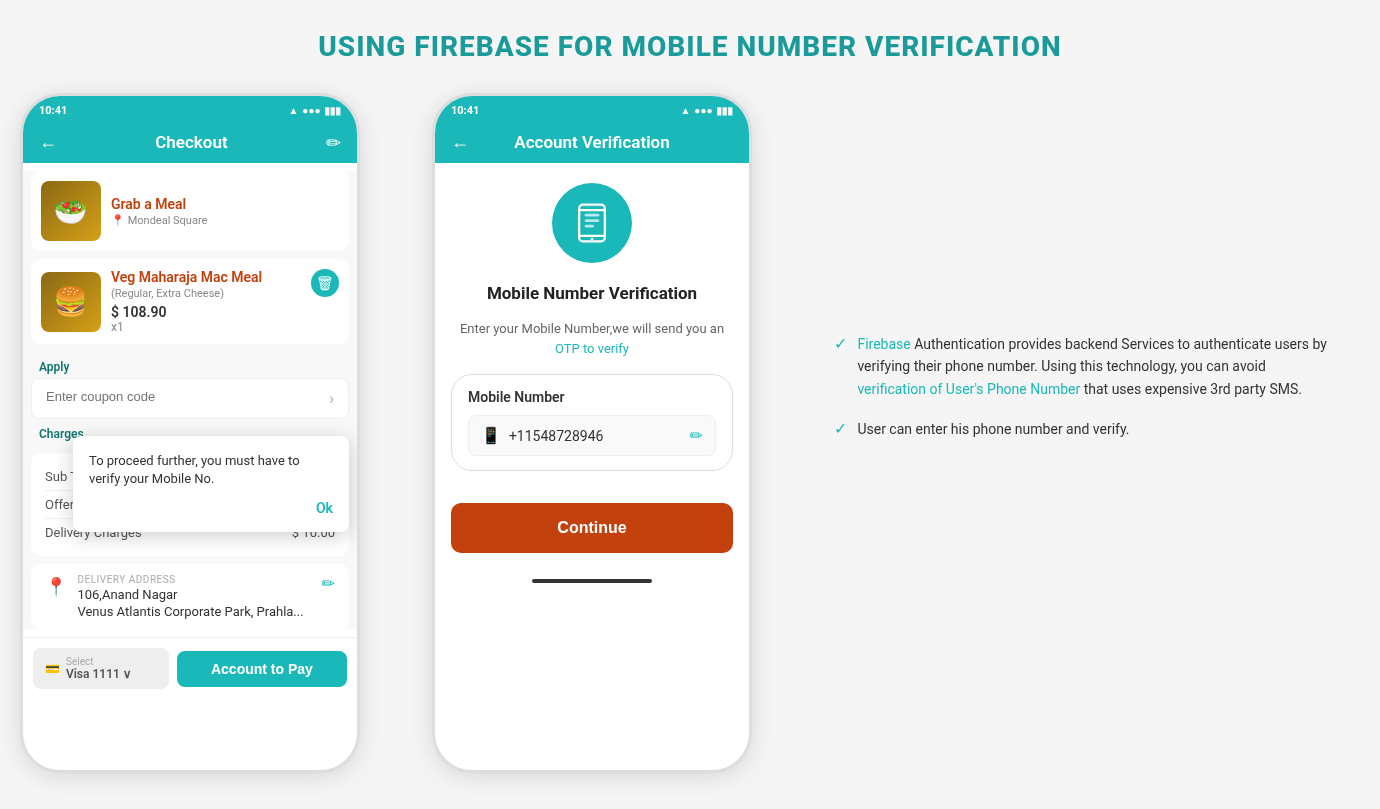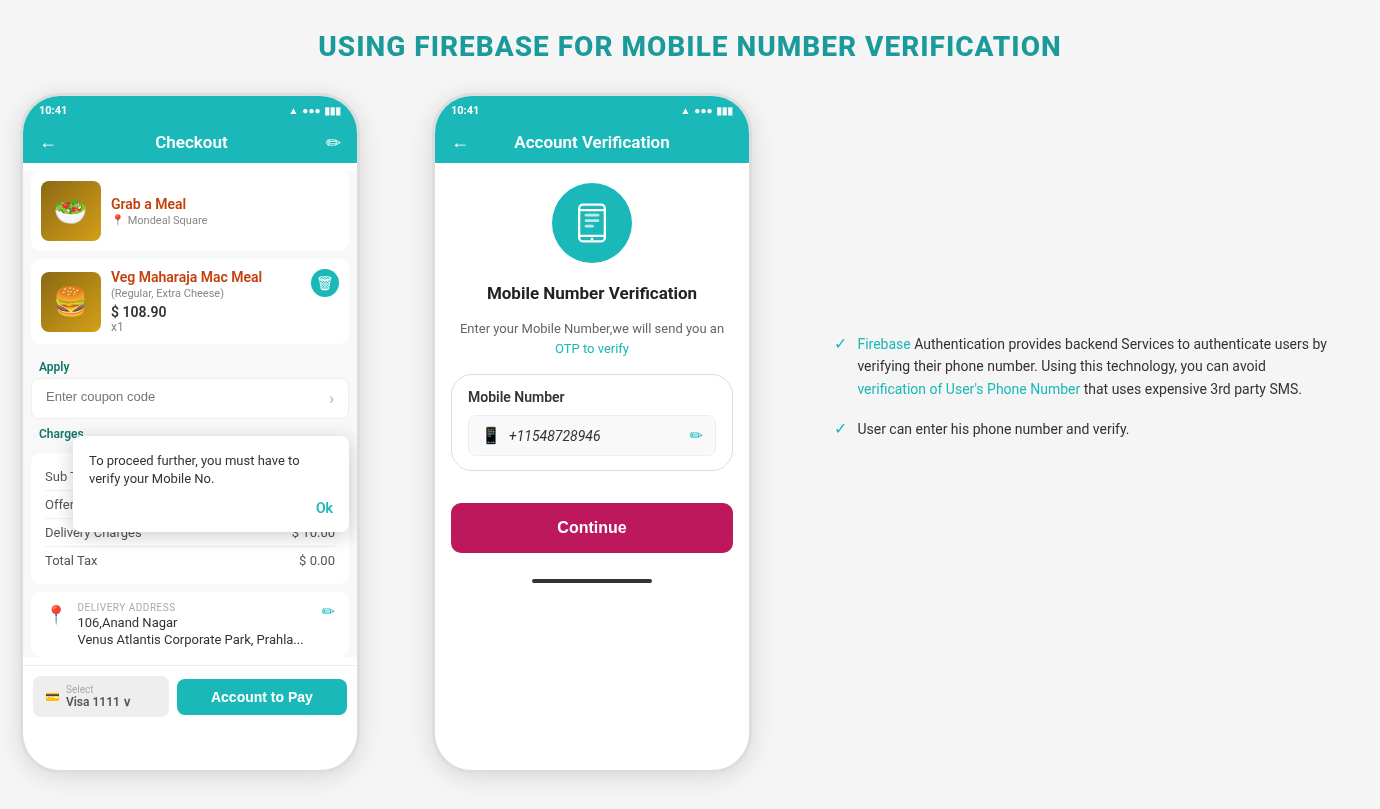--- a/index.html
+++ b/index.html
@@ -323,26 +323,26 @@
       display: flex;
       align-items: center;
       background: #f9f9f9;
       border: 1px solid #eee;
       border-radius: 8px;
       padding: 10px 12px;
       gap: 8px;
     }
 
     .mobile-icon { font-size: 16px; color: #666; }
-    .mobile-number-val { flex: 1; font-size: 14px; color: #333; font-style: italic; }
+    .mobile-number-val { flex: 1; font-size: 14px; color: #333; }
     .edit-number-btn { color: #1ab8b8; font-size: 16px; cursor: pointer; }
 
     .continue-btn {
       width: 100%;
-      background: #be185d;
+      background: #c2410c;
       color: white;
       border: none;
       border-radius: 10px;
       padding: 16px;
       font-size: 16px;
       font-weight: 600;
       cursor: pointer;
       margin-top: auto;
     }
 
@@ -457,24 +457,20 @@
           <span>Sub Total</span>
           <span>$ 121.00</span>
         </div>
         <div class="charge-row">
           <span>Offers Discount</span>
           <span>- $ 12.10</span>
         </div>
         <div class="charge-row">
           <span>Delivery Charges</span>
           <span>$ 10.00</span>
-        </div>
-        <div class="charge-row">
-          <span>Total Tax</span>
-          <span>$ 0.00</span>
         </div>
       </div>
 
       <div class="address-section">
         <span class="location-icon">📍</span>
         <div class="address-content">
           <div class="address-label">DELIVERY ADDRESS</div>
           <div class="address-text">106,Anand Nagar</div>
           <div class="address-text">Venus Atlantis Corporate Park, Prahla...</div>
         </div>

